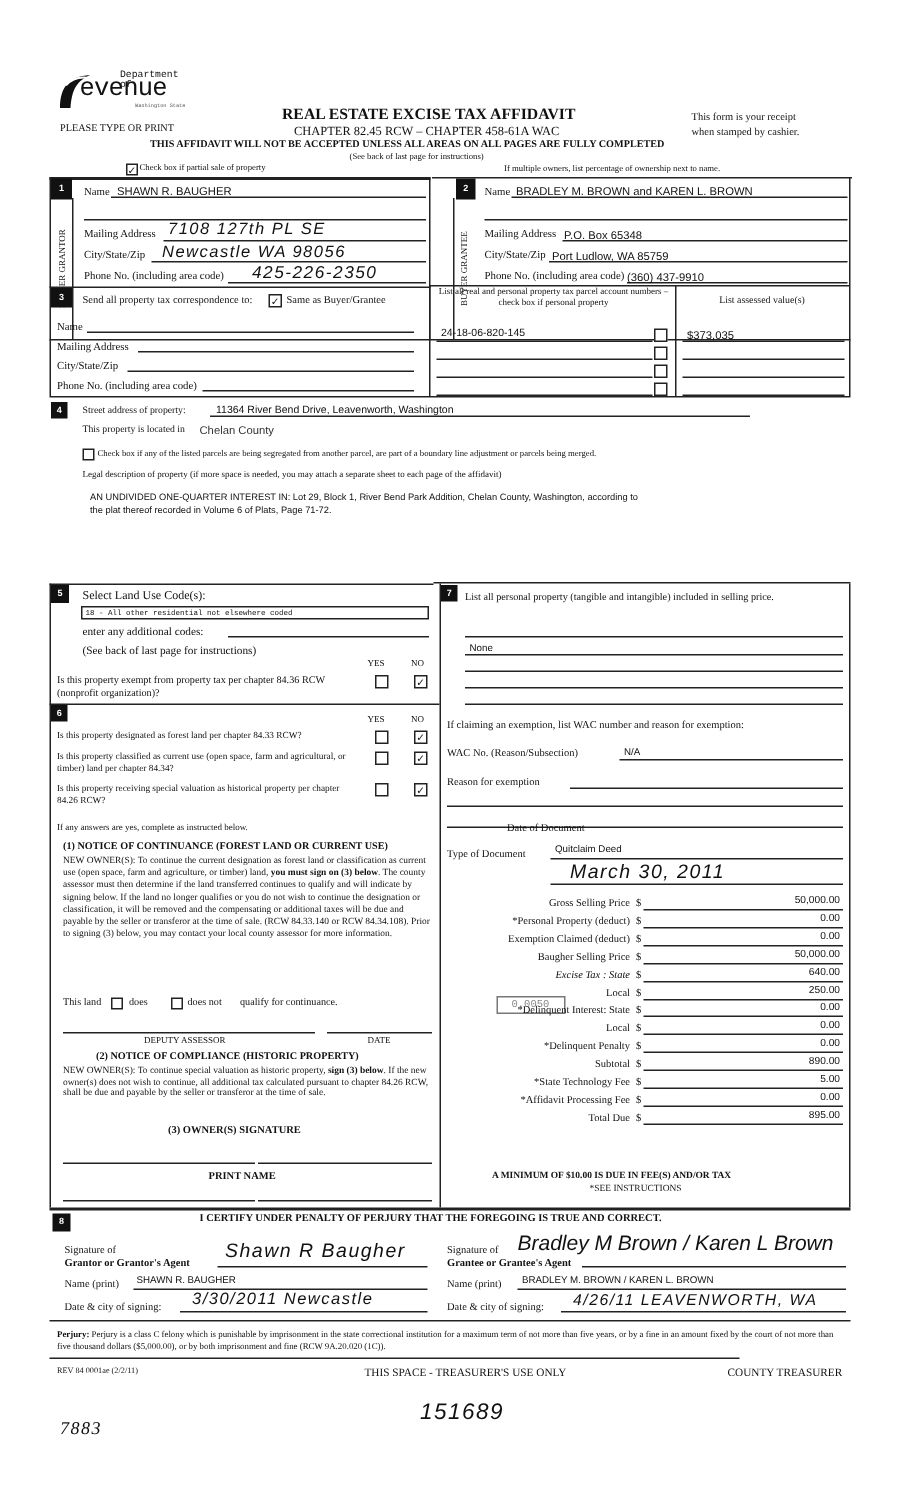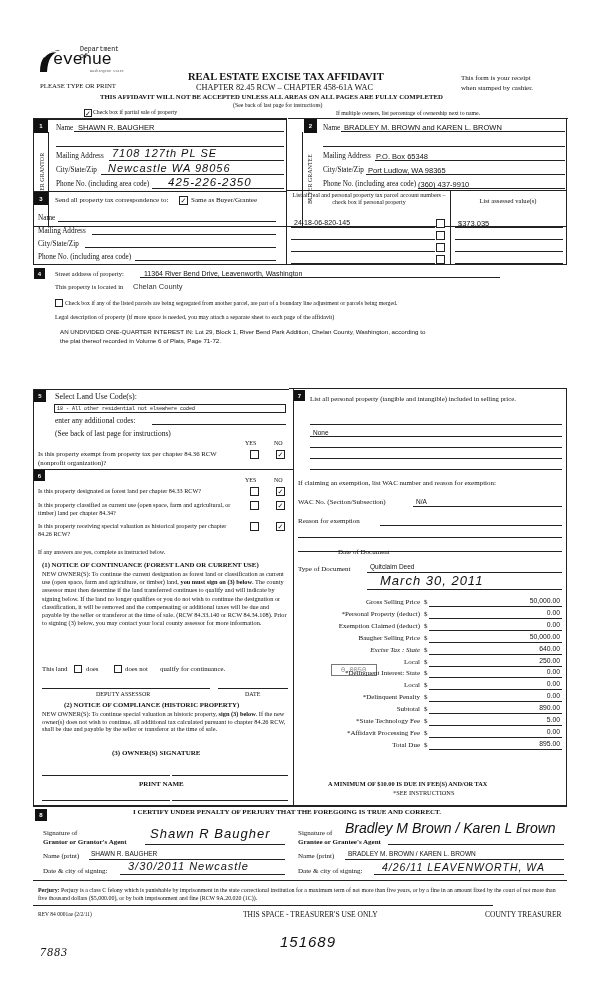--- a/index.html
+++ b/index.html
@@ -78,21 +78,21 @@
 </div>
 <div class="lbl" style="left:323px;top:124px;">Name</div>
 <div class="line" style="left:341px;top:131px;width:224px;"></div>
 <div class="val" style="left:344px;top:123px;">BRADLEY M. BROWN and KAREN L. BROWN</div>
 <div class="line" style="left:323px;top:146px;width:242px;"></div>
 <div class="lbl" style="left:323px;top:152px;">Mailing Address</div>
 <div class="line" style="left:375px;top:160px;width:190px;"></div>
 <div class="val" style="left:376px;top:152px;">P.O. Box 65348</div>
 <div class="lbl" style="left:323px;top:166px;">City/State/Zip</div>
 <div class="line" style="left:366px;top:174px;width:199px;"></div>
-<div class="val" style="left:368px;top:166px;">Port Ludlow, WA  98365</div>
+<div class="val" style="left:368px;top:166px;">Port Ludlow, WA  85759</div>
 <div class="lbl" style="left:323px;top:180px;">Phone No. (including area code)</div>
 <div class="line" style="left:418px;top:188px;width:147px;"></div>
 <div class="val" style="left:418px;top:180px;">(360) 437-9910</div>
 
 <div class="num" style="left:34px;top:192px;height:13px;">3</div>
 <div class="hr" style="left:33px;top:191px;width:254px;"></div>
 <div class="lbl" style="left:55px;top:196px;font-size:7px;">Send all property tax correspondence to:</div>
 <div class="cb checked" style="left:179px;top:196px;"></div>
 <div class="lbl" style="left:191px;top:196px;font-size:7px;">Same as Buyer/Grantee</div>
 <div class="lbl" style="left:38px;top:214px;">Name</div>
@@ -221,21 +221,21 @@
 
 <div class="num" style="left:294px;top:390px;width:11px;height:11px;">7</div>
 <div class="p-text" style="left:310px;top:393px;width:250px;font-size:6.8px;line-height:11px;">List all  personal property (tangible and intangible) included in selling price.</div>
 <div class="line" style="left:310px;top:424px;width:252px;"></div>
 <div class="val" style="left:313px;top:429px;font-size:6.5px;">None</div>
 <div class="line" style="left:310px;top:436px;width:252px;"></div>
 <div class="line" style="left:310px;top:447px;width:252px;"></div>
 <div class="line" style="left:310px;top:458px;width:252px;"></div>
 <div class="line" style="left:310px;top:469px;width:252px;"></div>
 <div class="lbl" style="left:298px;top:479px;font-size:7px;">If claiming an exemption, list WAC number and reason for exemption:</div>
-<div class="lbl" style="left:298px;top:498px;font-size:7px;">WAC No. (Section/Subsection)</div>
+<div class="lbl" style="left:298px;top:498px;font-size:7px;">WAC No. (Reason/Subsection)</div>
 <div class="line" style="left:413px;top:506px;width:149px;"></div>
 <div class="val" style="left:416px;top:498px;font-size:6.5px;">N/A</div>
 <div class="lbl" style="left:298px;top:517px;font-size:7px;">Reason for exemption</div>
 <div class="line" style="left:380px;top:525px;width:182px;"></div>
 <div class="line" style="left:298px;top:537px;width:264px;"></div>
 <div class="line" style="left:298px;top:551px;width:264px;"></div>
 <div class="lbl" style="left:298px;top:565px;font-size:7px;">Type of Document</div>
 <div class="line" style="left:367px;top:572px;width:195px;"></div>
 <div class="val" style="left:370px;top:563px;font-size:6.5px;">Quitclaim Deed</div>
 <div class="lbl" style="left:298px;top:548px;font-size:7px;padding-left:40px;">Date of Document</div>

